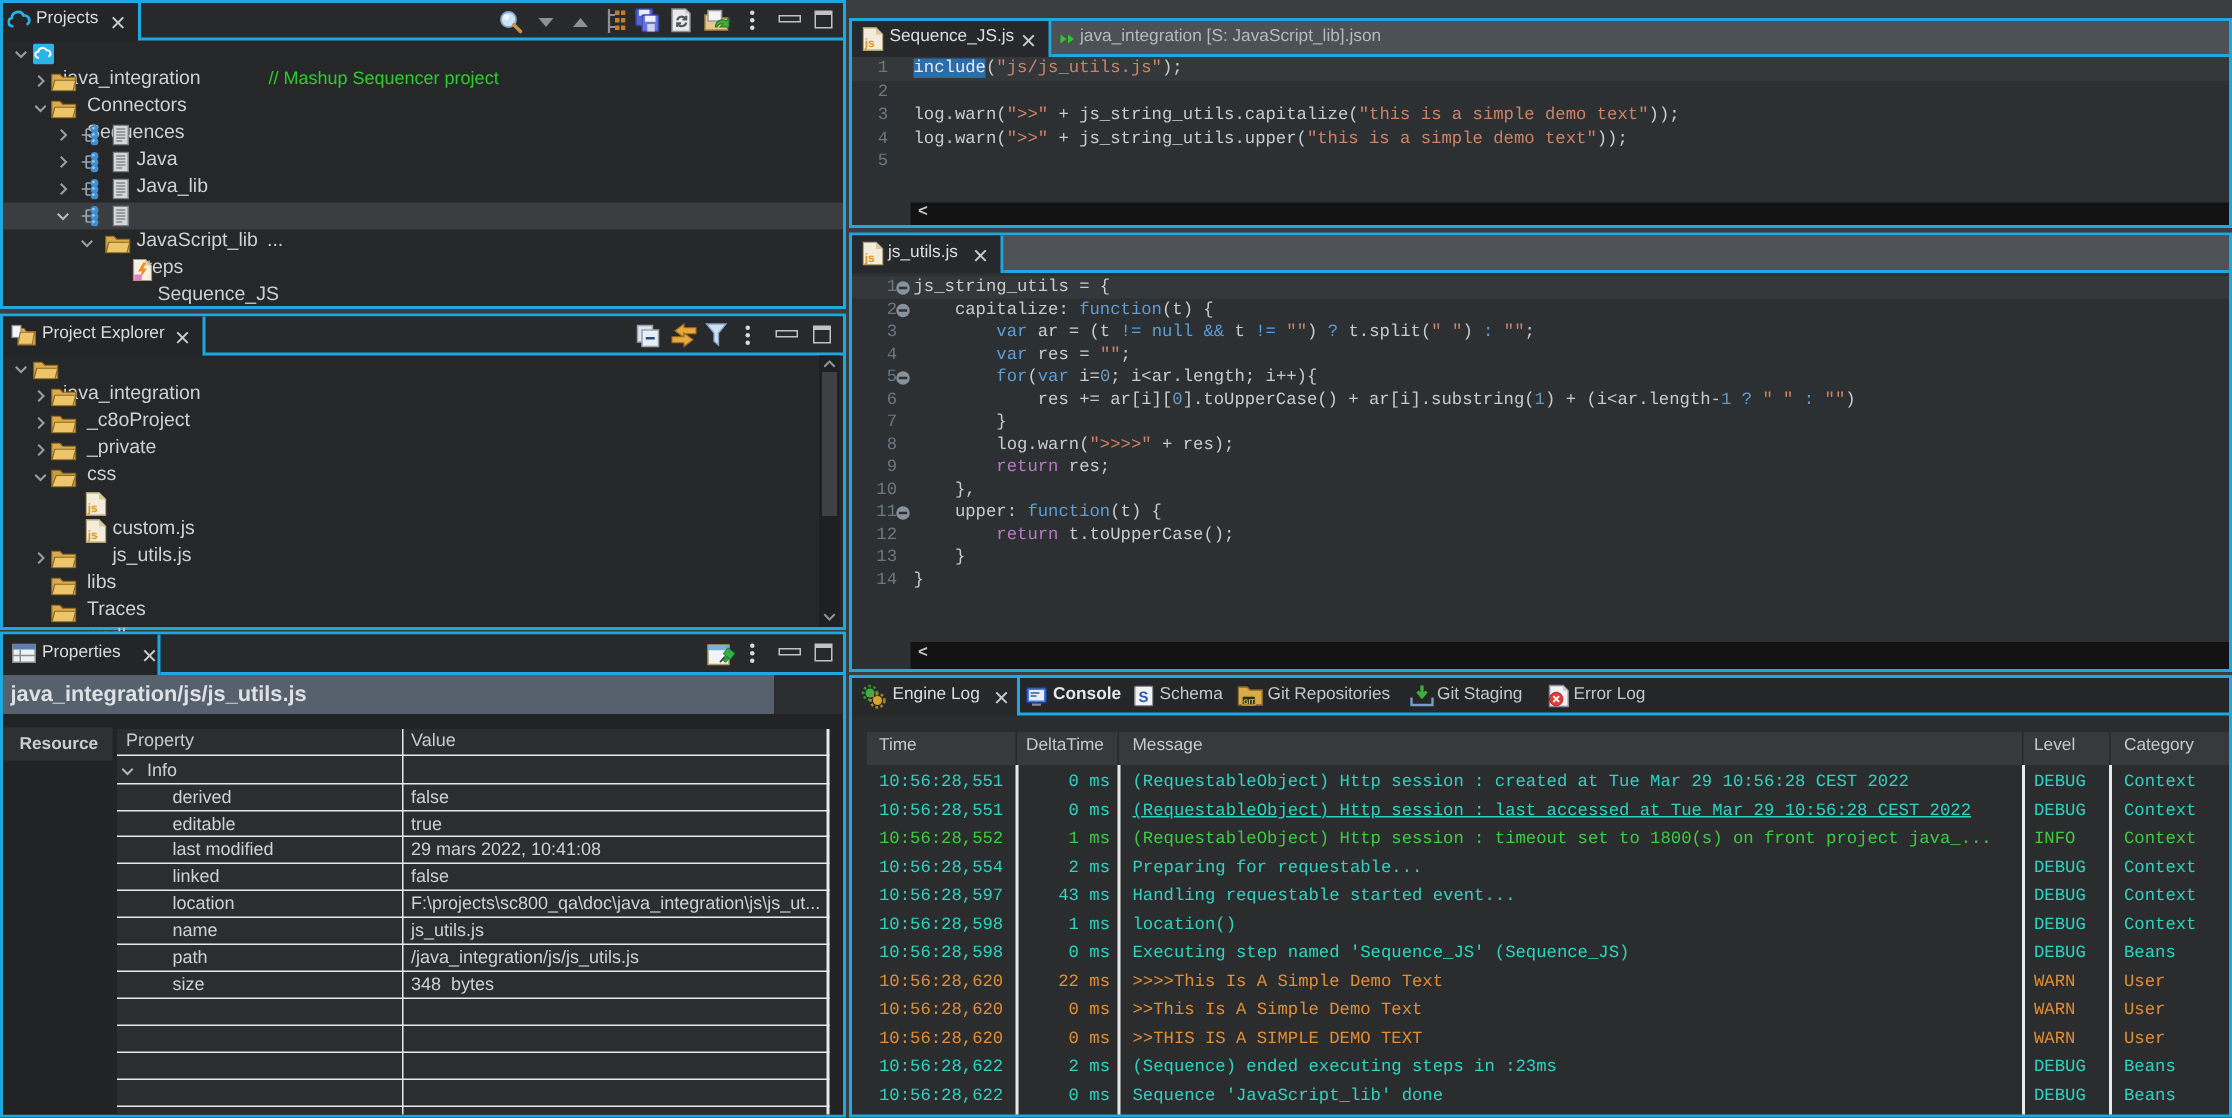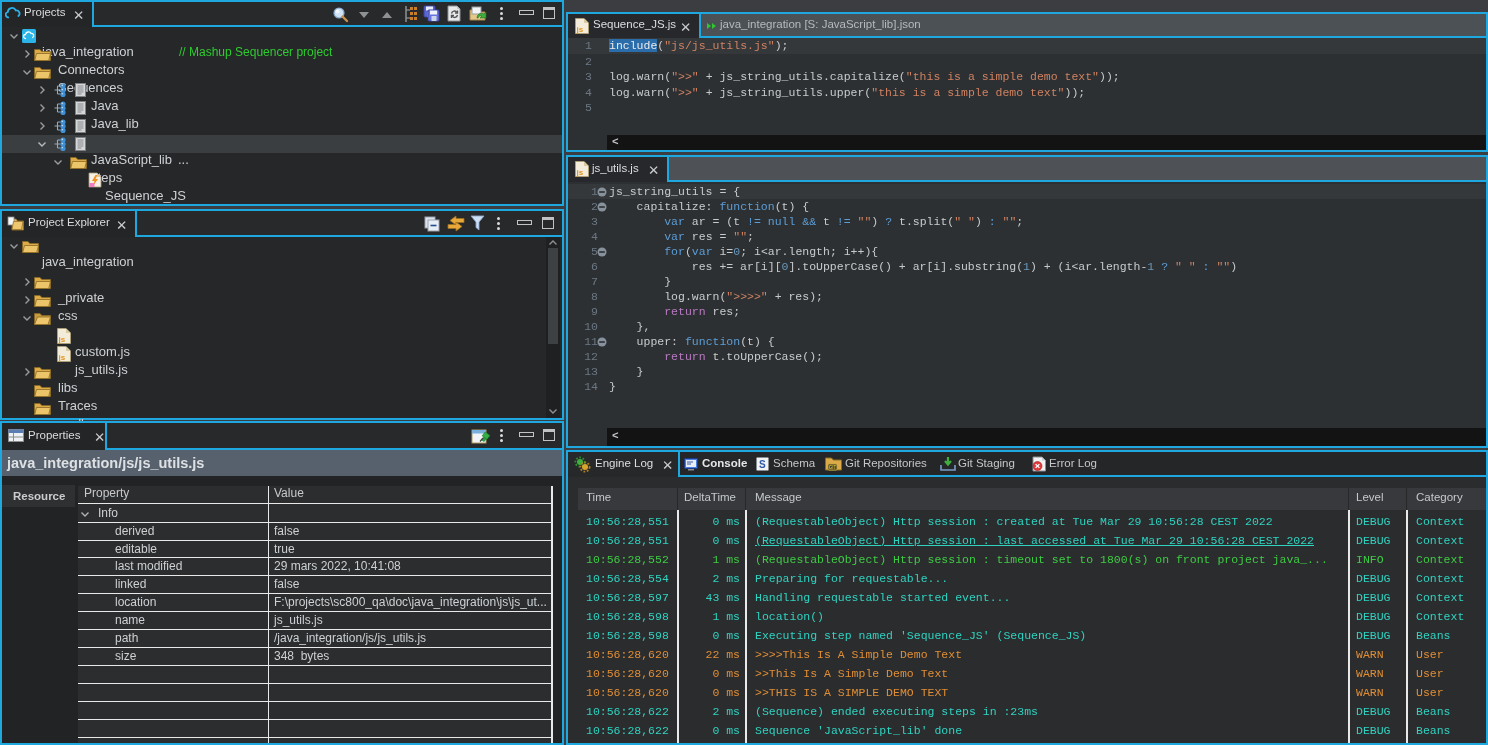--- a/index.html
+++ b/index.html
@@ -303,20 +303,30 @@
   <div class="trow" style="top:26px;">
     <svg class="chev" style="left:8px;" width="8" height="8">
         <path d="M0.5 2.5 L4 6 L7.5 2.5" fill="none" stroke="#9a9da0" stroke-width="1.4"></path>
       </svg>
     <span class="abs" style="left:20px;top:3px;"><svg width="17" height="13">
           <path d="M0.5 1.5 h5.5 l1.8 2 h8.7 v9 h-16 z" fill="#dcaa48" stroke="#8a6a22" stroke-width="0.8"></path>
           <path d="M2.5 5.5 h14 l-1.8 7 h-14 z" fill="#ecc46a" stroke="#8a6a22" stroke-width="0.8"></path>
         </svg></span>
     <span class="lbl" style="left:40px;">java_integration</span>
   </div>
+  <div class="trow" style="top:44px;">
+    <svg class="chev" style="left:21px;" width="8" height="8">
+        <path d="M2.5 0.5 L6 4 L2.5 7.5" fill="none" stroke="#9a9da0" stroke-width="1.4"></path>
+      </svg>
+    <span class="abs" style="left:32px;top:3px;"><svg width="17" height="13">
+          <path d="M0.5 1.5 h5.5 l1.8 2 h8.7 v9 h-16 z" fill="#dcaa48" stroke="#8a6a22" stroke-width="0.8"></path>
+          <path d="M2.5 5.5 h14 l-1.8 7 h-14 z" fill="#ecc46a" stroke="#8a6a22" stroke-width="0.8"></path>
+        </svg></span>
+    <span class="lbl" style="left:56px;">_c8oProject</span>
+  </div>
   <div class="trow" style="top:62px;">
     <svg class="chev" style="left:21px;" width="8" height="8">
         <path d="M2.5 0.5 L6 4 L2.5 7.5" fill="none" stroke="#9a9da0" stroke-width="1.4"></path>
       </svg>
     <span class="abs" style="left:32px;top:3px;"><svg width="17" height="13">
           <path d="M0.5 1.5 h5.5 l1.8 2 h8.7 v9 h-16 z" fill="#dcaa48" stroke="#8a6a22" stroke-width="0.8"></path>
           <path d="M2.5 5.5 h14 l-1.8 7 h-14 z" fill="#ecc46a" stroke="#8a6a22" stroke-width="0.8"></path>
         </svg></span>
     <span class="lbl" style="left:56px;">_private</span>
   </div>
@@ -420,21 +430,21 @@
       </svg>
     </div>
   <div class="dots" style="left:498px;top:6px;">
       <i></i>
       <i></i>
       <i></i>
     </div>
   <div class="minb" style="left:517px;top:9px;"></div>
   <div class="maxb" style="left:541px;top:6px;"></div>
 
-  <div class="abs" style="left:0;top:27px;width:560px;height:26px;background:#57616e;color:#dee1e4;font-size:14.5px;font-weight:bold;line-height:26px;padding-left:5px;">java_integration/js/js_utils.js</div>
+  <div class="abs" style="left:0;top:27px;width:514px;height:26px;background:#57616e;color:#dee1e4;font-size:14.5px;font-weight:bold;line-height:26px;padding-left:5px;">java_integration/js/js_utils.js</div>
 
   <div class="abs" style="left:0;top:53px;width:560px;height:267px;background:#222325;"></div>
 
   <div class="abs" style="left:76px;top:63px;width:475px;height:257px;background:#2b2d2f;"></div>
 
   <div class="abs" style="left:0;top:62px;width:73px;height:22px;background:#2e3032;color:#caccce;font-weight:bold;font-size:11.5px;line-height:22px;padding-left:11px;">Resource</div>
 
   <div class="abs" style="left:82px;top:63px;font-size:12px;color:#c7cacc;">Property</div>
   <div class="abs" style="left:272px;top:63px;font-size:12px;color:#c7cacc;">Value</div>
 

